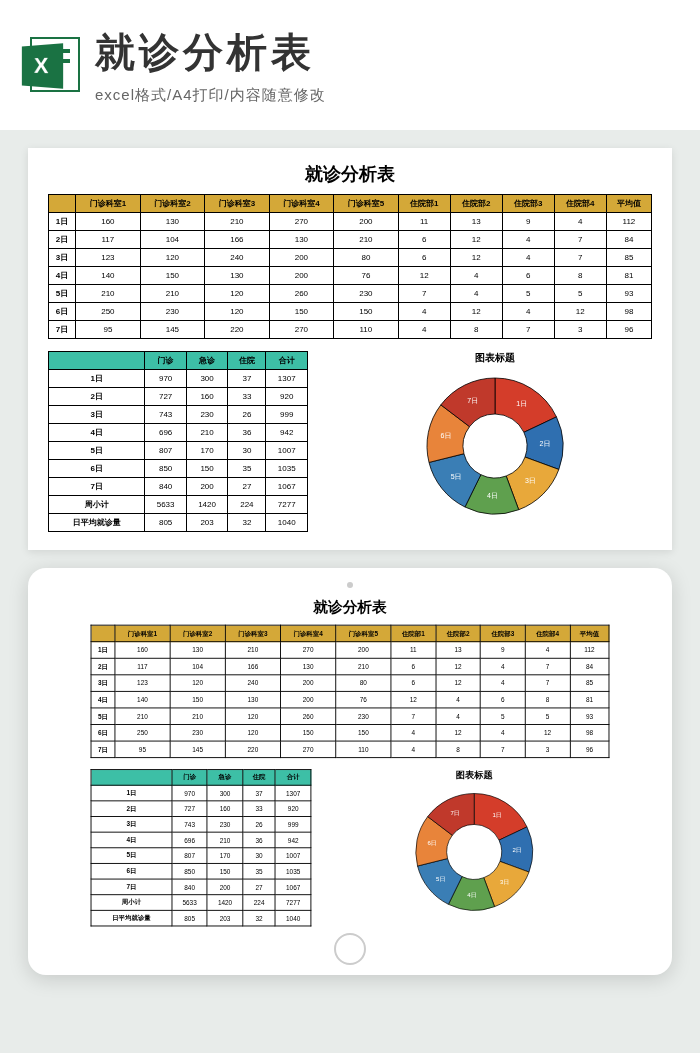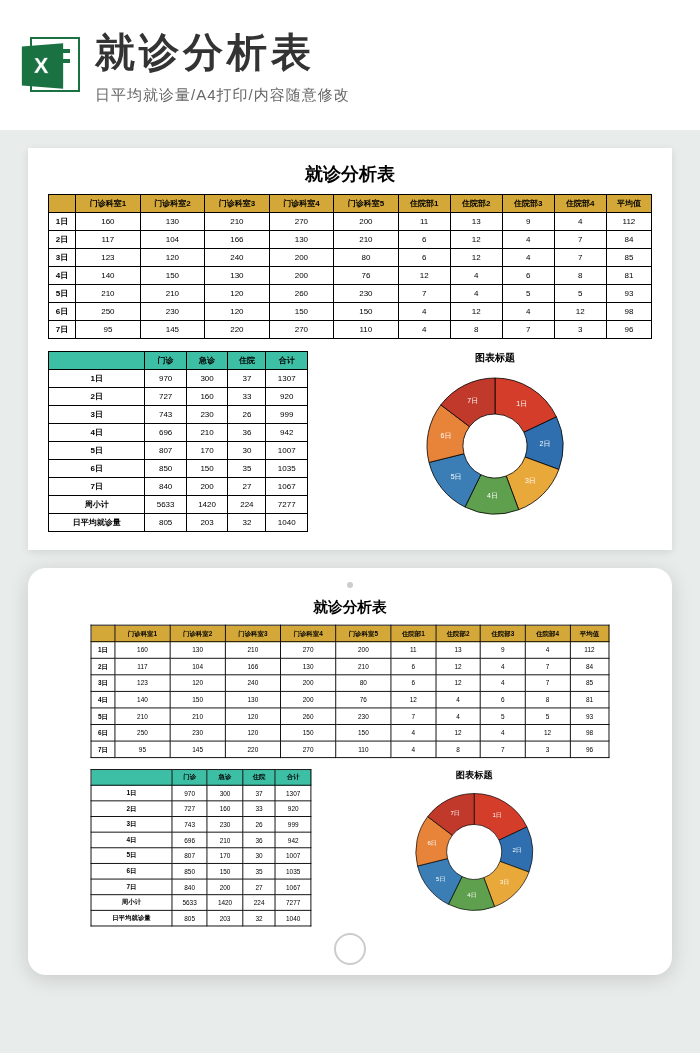--- a/index.html
+++ b/index.html
@@ -47,21 +47,21 @@
 </head>
 <body>
 
 <div class="header">
   <div class="excel-logo">
     <div class="excel-back"></div>
     <div class="excel-front">X</div>
   </div>
   <div class="header-text">
     <div class="title-main">就诊分析表</div>
-    <div class="subtitle">日平均就诊量/A4打印/内容随意修改</div>
+    <div class="subtitle">excel格式/A4打印/内容随意修改</div>
   </div>
 </div>
 
 <div class="preview">
   <div class="preview-title">就诊分析表</div>
   <table class="main-table">
     <thead>
         <tr id="mh1">
           <th></th>
           <th>门诊科室1</th>

